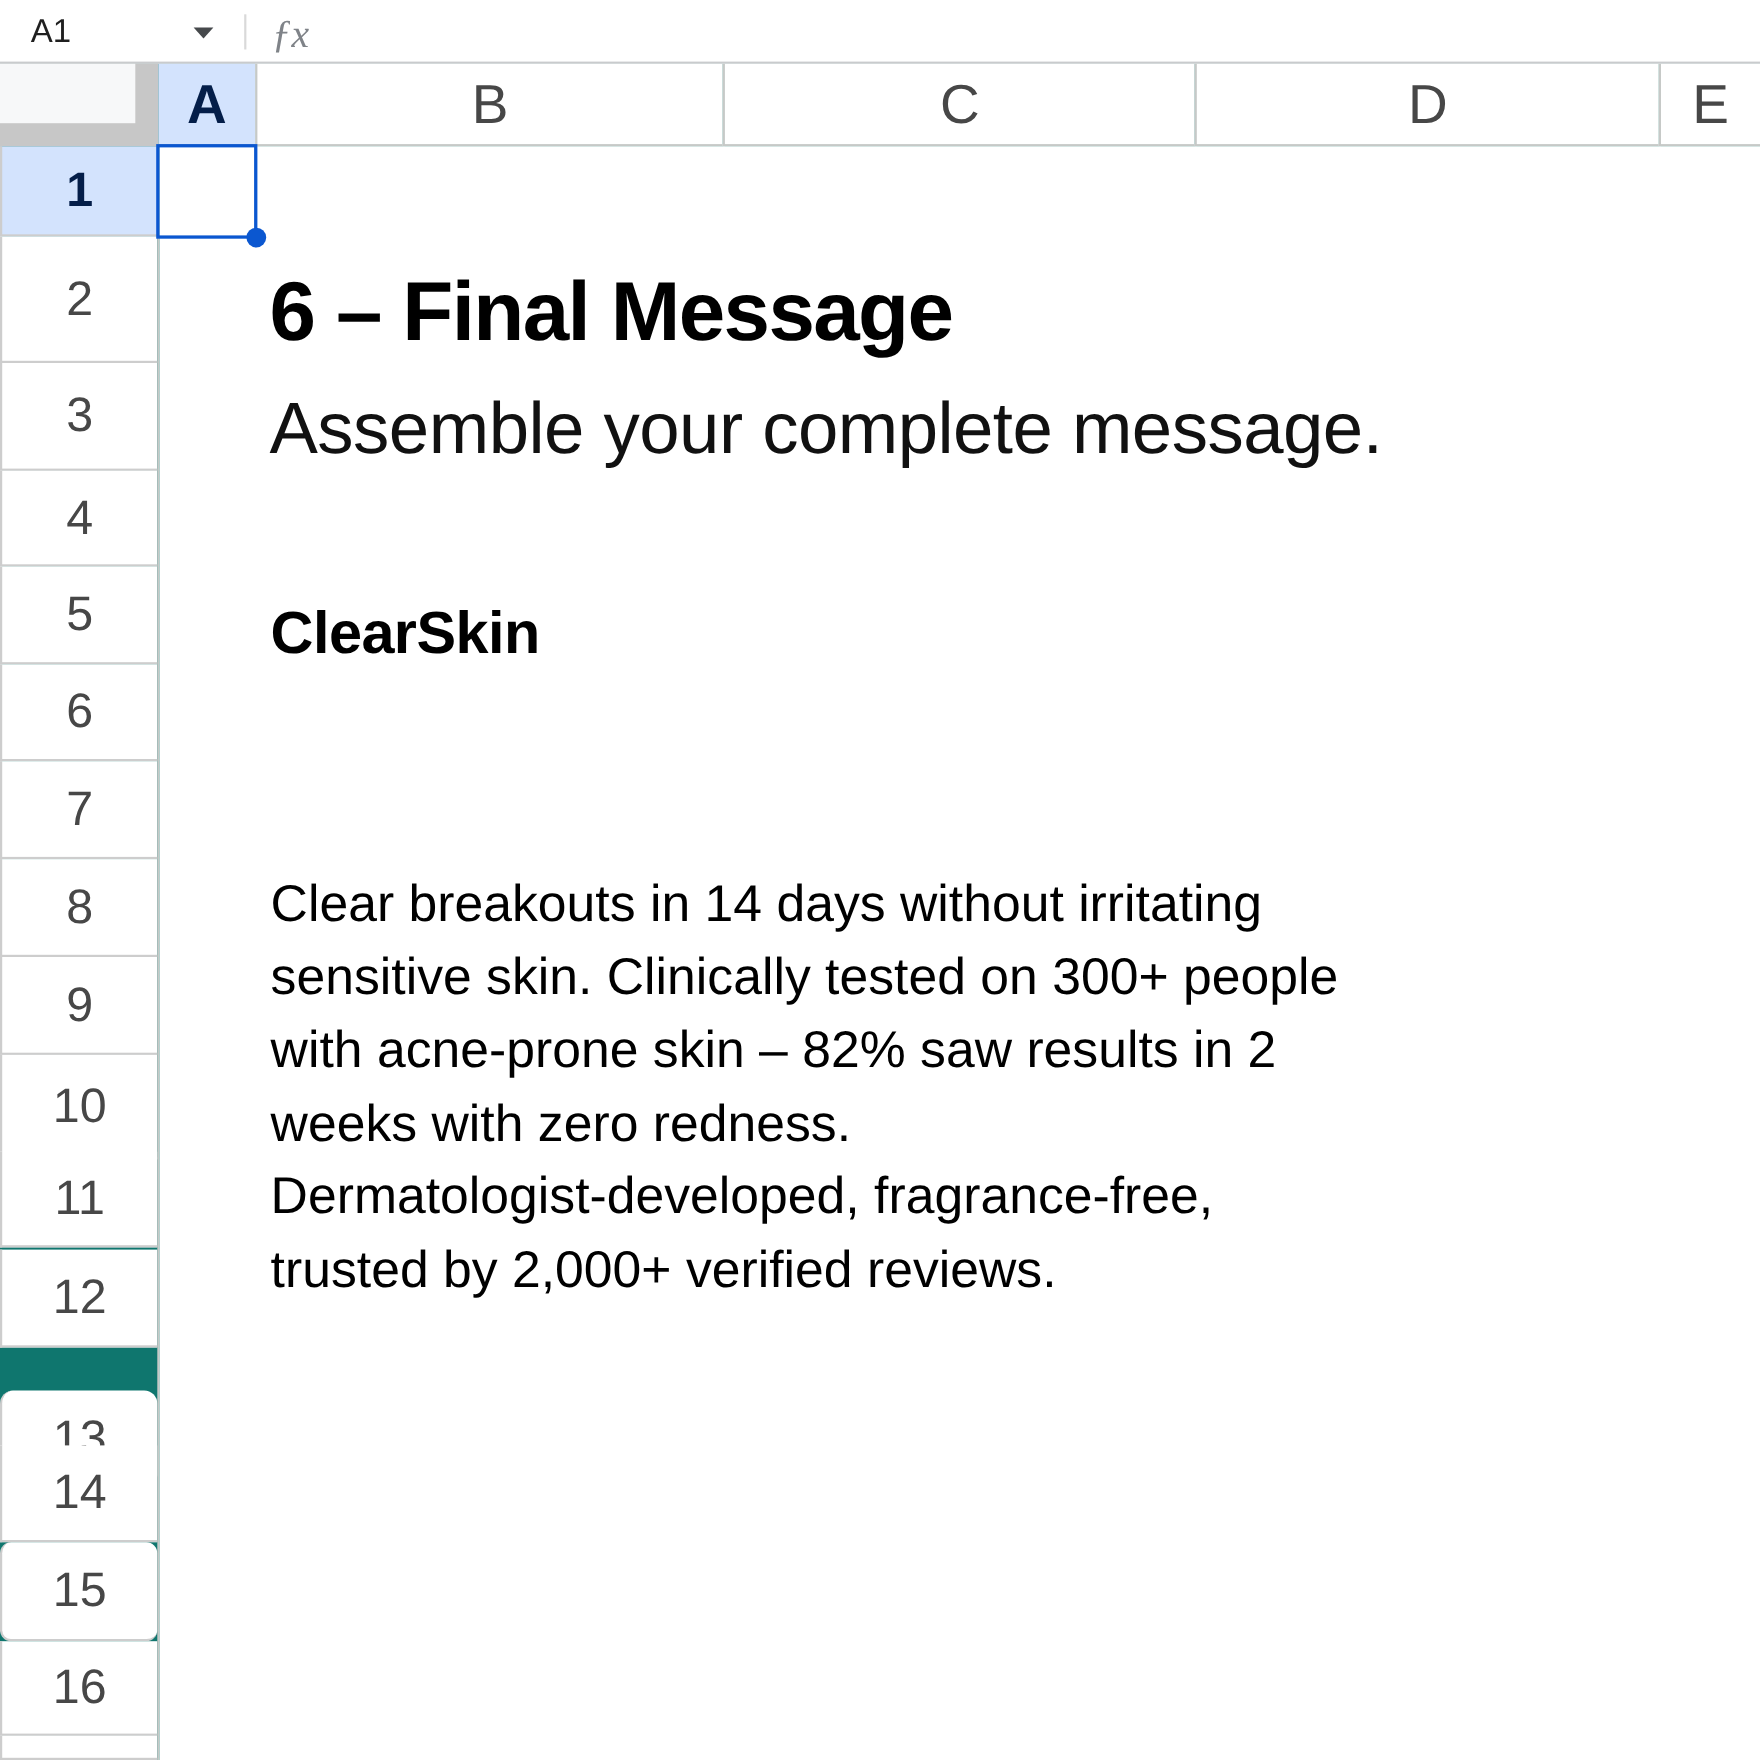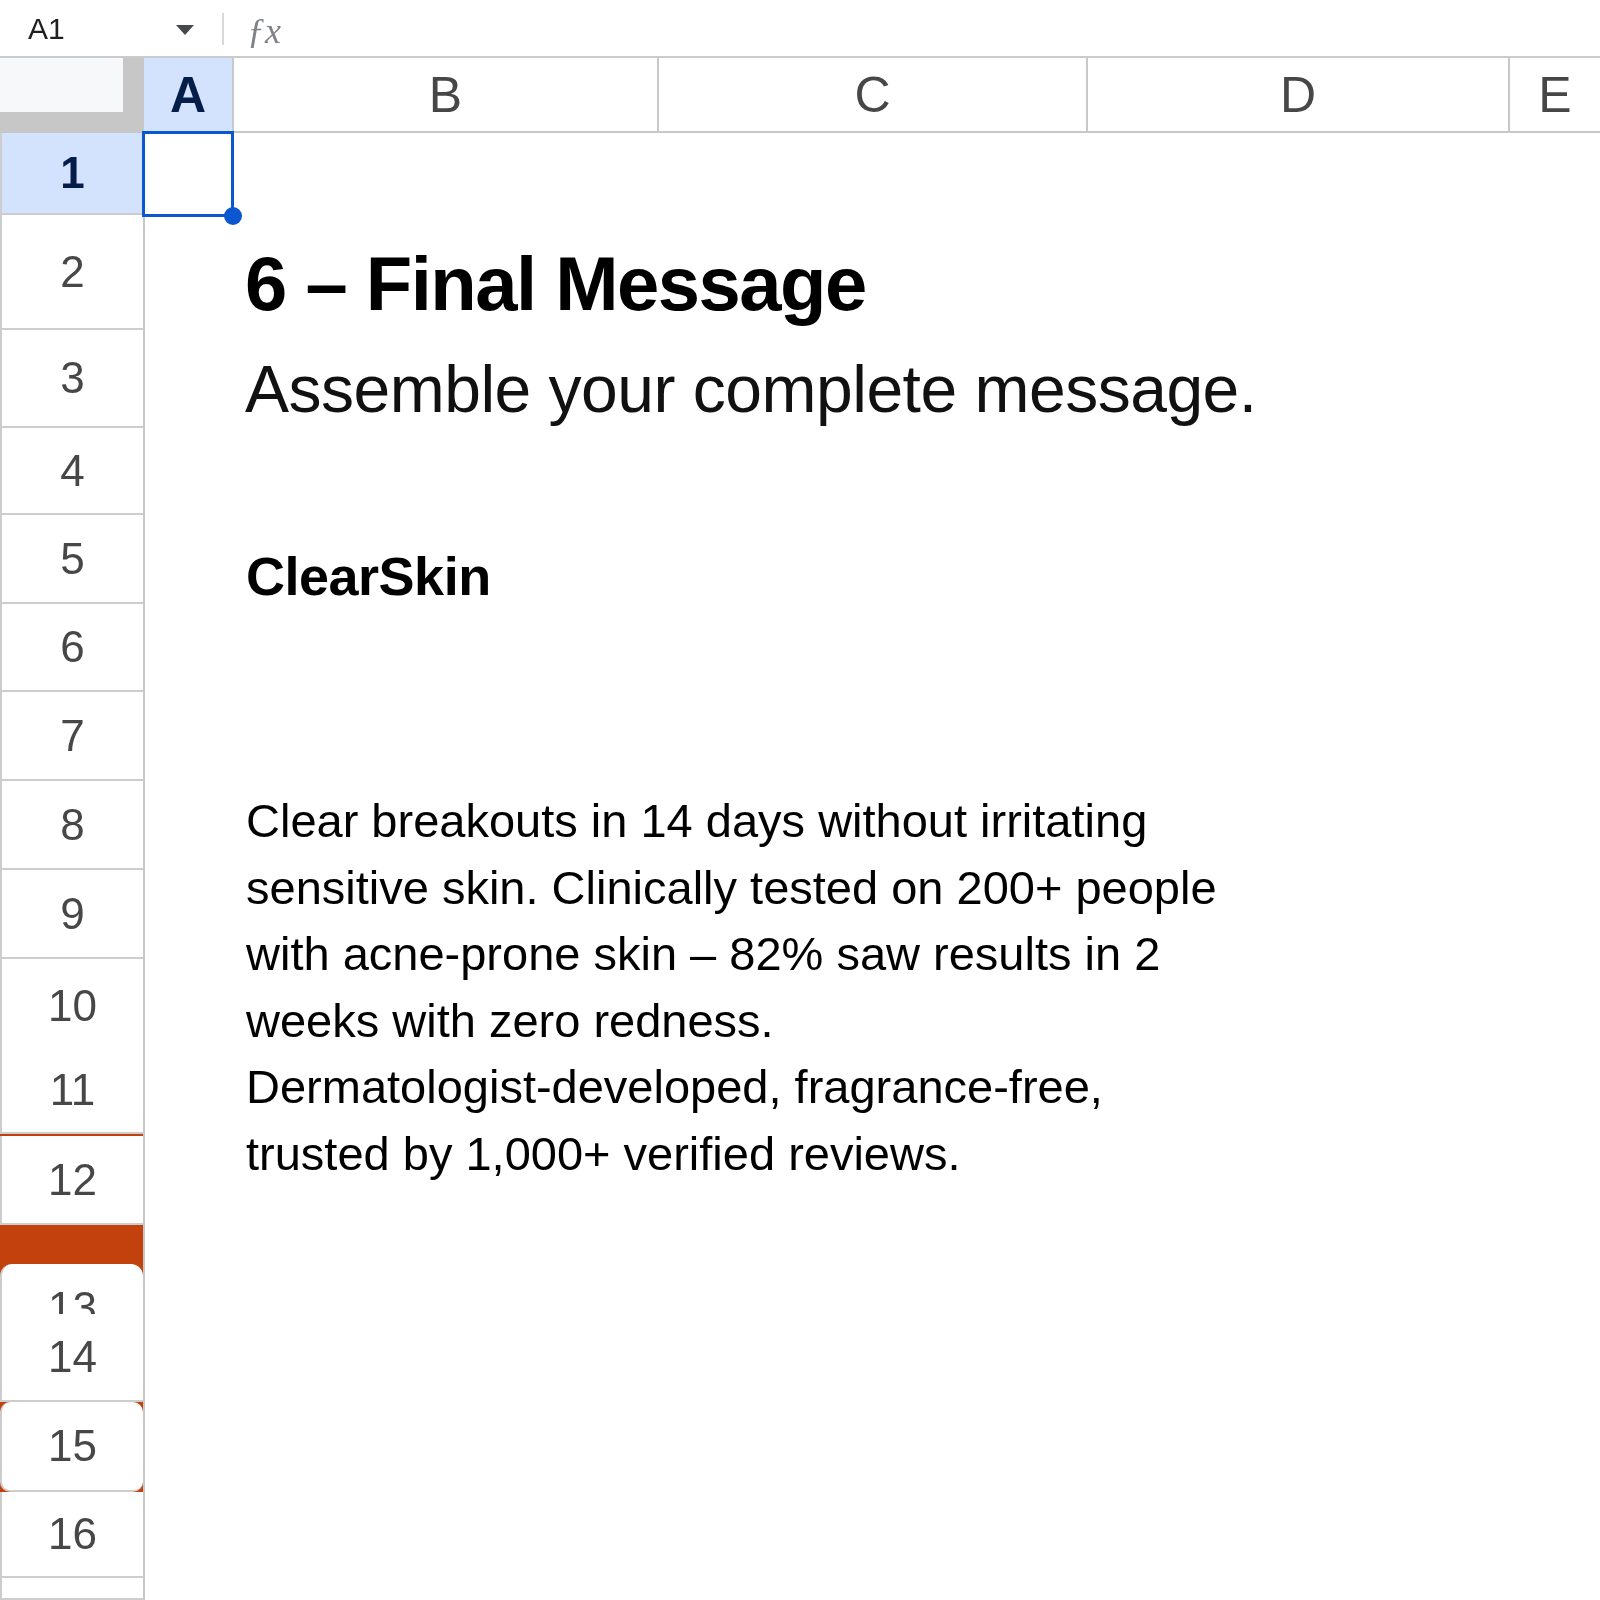--- a/index.html
+++ b/index.html
@@ -1,17 +1,17 @@
 <!DOCTYPE html>
 <html><head>
 <meta charset="utf-8">
 <style>
   html,body{margin:0;padding:0;background:#fff;}
   .screen{
-    position:relative;width:1600px;height:1600px;overflow:hidden;background:#c2410c;
+    position:relative;width:1600px;height:1600px;overflow:hidden;background:#0f766e;
     font-family:"Liberation Sans","DejaVu Sans",sans-serif;
   }
   
   .formula-bar{position:absolute;left:0;top:0;width:1600px;height:56px;background:#fff;border-bottom:2px solid #c9cbcd;}
   .name-box{position:absolute;left:0;top:0;width:214px;height:56px;}
   .name-box-value{position:absolute;left:28px;top:12px;font-size:30px;color:#1f1f1f;letter-spacing:0;}
   .dropdown-arrow{position:absolute;left:176px;top:25px;width:0;height:0;
     border-left:9px solid transparent;border-right:9px solid transparent;border-top:10px solid #46494c;}
   .namebox-divider{position:absolute;left:222px;top:13px;width:2px;height:32px;background:#d9d9d9;}
   .fx-icon{position:absolute;left:247px;top:10px;font-family:"Liberation Serif","DejaVu Serif",serif;
@@ -95,23 +95,23 @@
 
   <div class="grid-left-divider"></div>
 
   <div class="grid-area"></div>
 
   <div class="cell-text doc-title">6 – Final Message</div>
   <div class="cell-text doc-subtitle">Assemble your complete message.</div>
   <div class="cell-text brand-name">ClearSkin</div>
   <div class="message-block" id="message-block">
       <div class="msg-line">Clear breakouts in 14 days without irritating</div>
-      <div class="msg-line">sensitive skin. Clinically tested on 200+ people</div>
+      <div class="msg-line">sensitive skin. Clinically tested on 300+ people</div>
       <div class="msg-line">with acne-prone skin – 82% saw results in 2</div>
       <div class="msg-line">weeks with zero redness.</div>
       <div class="msg-line">Dermatologist-developed, fragrance-free,</div>
-      <div class="msg-line">trusted by 1,000+ verified reviews.</div>
+      <div class="msg-line">trusted by 2,000+ verified reviews.</div>
     </div>
 
   <div class="selection-box"></div>
   <div class="fill-handle"></div>
 
 </div>
 
 </body></html>

